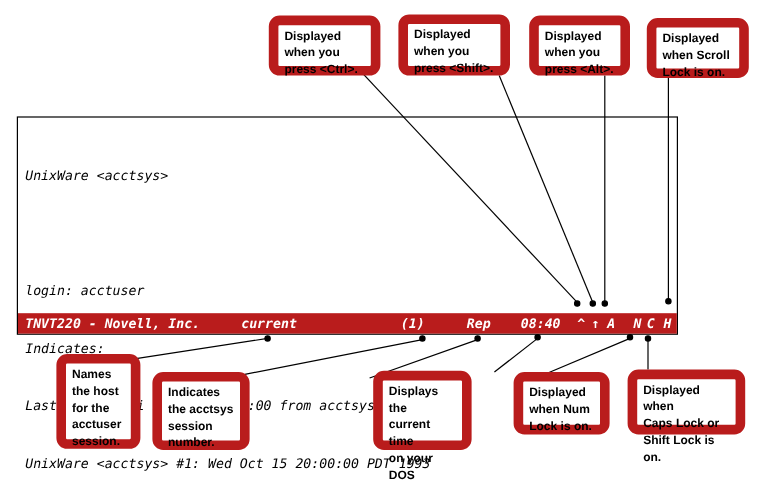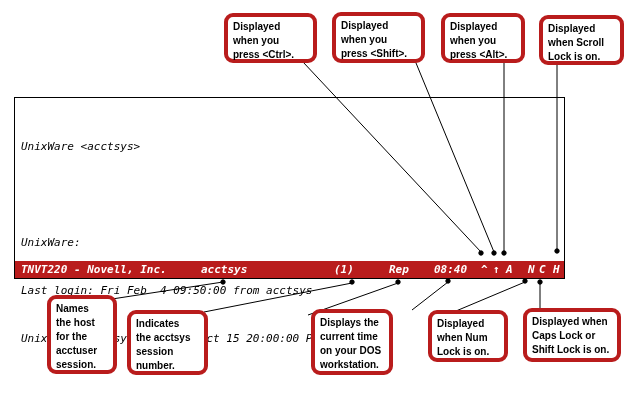--- a/index.html
+++ b/index.html
@@ -9,43 +9,44 @@
   .term{position:absolute;left:14px;top:97px;width:551px;height:182px;
         border:1px solid #000;background:#fff;box-sizing:border-box;z-index:0;font-style:italic;}
   .term-screen{position:absolute;left:6px;top:9px;right:2px;
         font-family:"DejaVu Sans Mono",monospace;font-size:11px;line-height:16px;
         white-space:pre;color:#000;}
   .tline{height:16px;}
   .statusbar{position:absolute;left:0;bottom:0;width:100%;height:17px;background:#b91c1c;
         color:#fff;font-family:"DejaVu Sans Mono",monospace;font-size:11px;font-weight:bold;}
   .statusbar span{position:absolute;top:0;line-height:17px;white-space:pre;}
   
-  .callout{position:absolute;border:4px solid #b91c1c;border-radius:9px;background:#fff;
+  .callout{position:absolute;border:8px solid #b91c1c;border-radius:9px;background:#fff;
         padding:3px 5px;box-sizing:border-box;font-weight:bold;font-size:10px;
         line-height:14px;white-space:pre-line;z-index:2;}
   
   .overlay{position:absolute;left:0;top:0;width:644px;height:400px;z-index:1;pointer-events:none;}
 </style>
 </head>
 <body>
 
 <div class="canvas">
 
   <div class="term">
     <div class="term-screen">
       <div class="tline">UnixWare &lt;acctsys&gt;</div>
       <div class="tline"></div>
-      <div class="tline">UnixWare:</div>
+      <div class="tline">login: acctuser</div>
+      <div class="tline">Indicates:</div>
       <div class="tline">Last login: Fri Feb  4 09:50:00 from acctsys</div>
       <div class="tline">UnixWare &lt;acctsys&gt; #1: Wed Oct 15 20:00:00 PDT 1993</div>
       
     </div>
     <div class="statusbar">
       <span style="left:6px">TNVT220 - Novell, Inc.</span>
-      <span style="left:186px">acctsys</span>
+      <span style="left:186px">current</span>
       <span style="left:319px">(1)</span>
       <span style="left:374px">Rep</span>
       <span style="left:419px">08:40</span>
       <span style="left:466px">^</span>
       <span style="left:478px">↑</span>
       <span style="left:491px">A</span>
       <span style="left:513px">N</span>
       <span style="left:524px">C</span>
       <span style="left:538px">H</span>
     </div>

